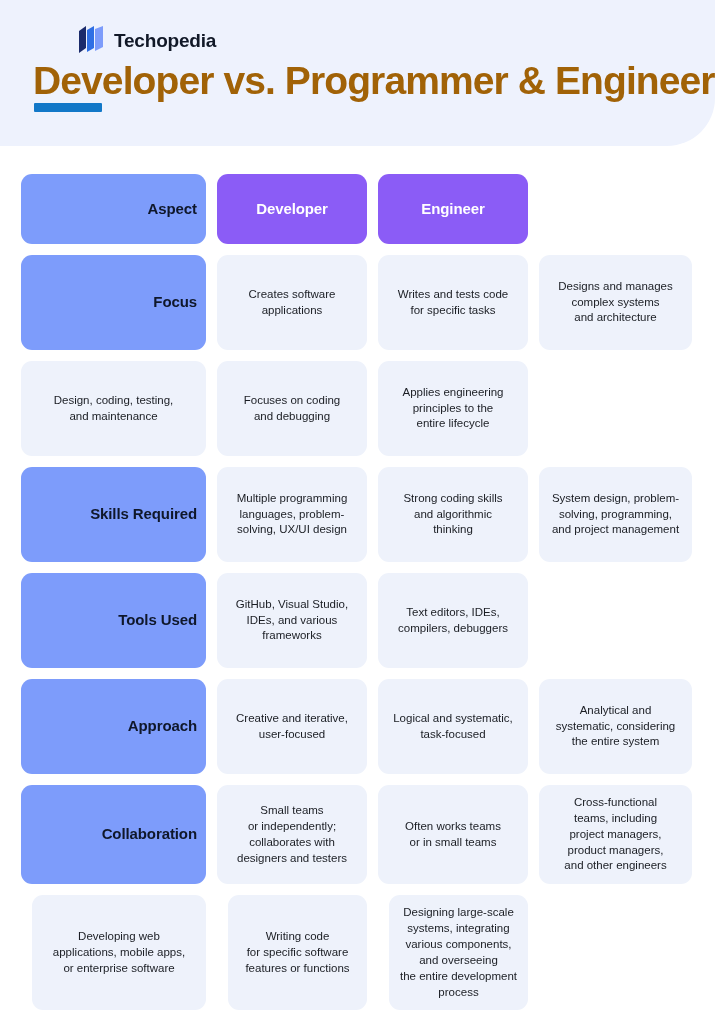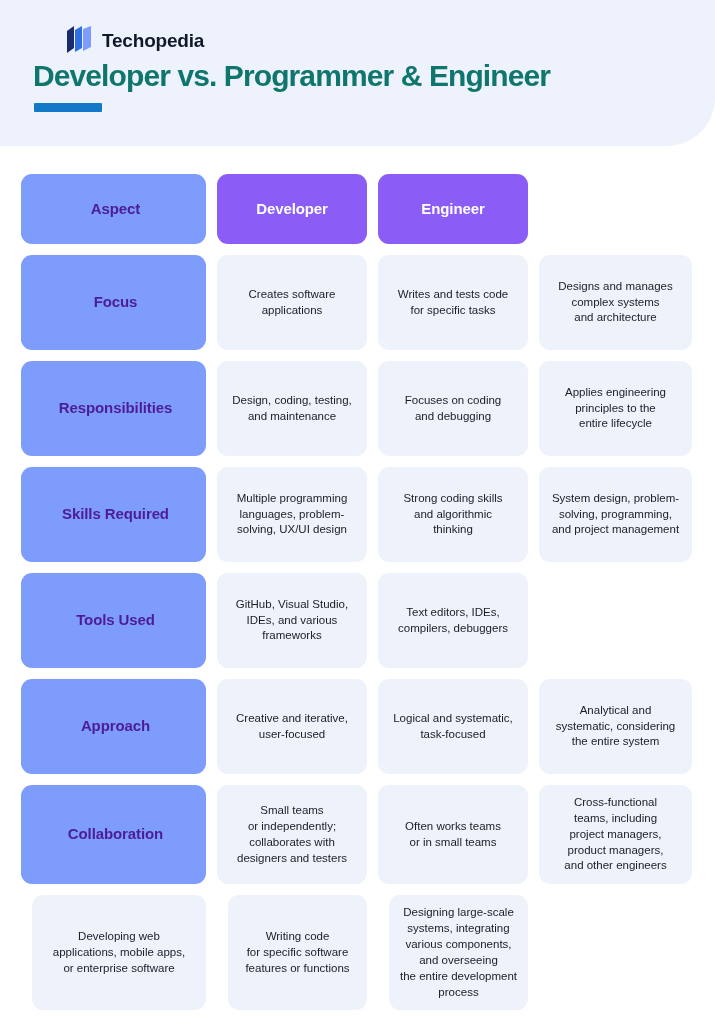--- a/index.html
+++ b/index.html
@@ -26,21 +26,21 @@
     left: 0;
     top: 0;
     width: 715px;
     height: 146px;
     background: #eef2fd;
     border-bottom-right-radius: 48px;
   }
 
   .brand {
     position: absolute;
-    left: 28px;
+    left: 40px;
     top: 26px;
     display: flex;
     align-items: center;
     gap: 9px;
     padding-left: 39px;
   }
 
   .brand-mark {
     width: 26px;
     height: 28px;
@@ -53,24 +53,24 @@
     font-weight: 700;
     letter-spacing: -0.2px;
     color: #111827;
     line-height: 1;
   }
 
   .page-title {
     position: absolute;
     left: 33px;
     top: 60px;
-    font-size: 30px;
+    font-size: 39px;
     font-weight: 700;
     letter-spacing: -0.9px;
-    color: #0f766e;
+    color: #a16207;
     line-height: 1.08;
     white-space: nowrap;
   }
 
   .title-rule {
     position: absolute;
     left: 34px;
     top: 103px;
     width: 68px;
     height: 9px;
@@ -102,25 +102,25 @@
     display: flex;
     align-items: center;
     justify-content: center;
     text-align: center;
     line-height: 1.38;
   }
 
   
   .cell-aspect {
     background: #7d9cfb;
-    color: #4c1d95;
+    color: #0f172a;
     font-size: 15px;
     font-weight: 700;
     letter-spacing: -0.1px;
-    justify-content: center;
+    justify-content: flex-end;
     text-align: left;
     padding-left: 13px;
   }
 
   
   .cell-head {
     background: #8b5cf6;
     color: #ffffff;
     font-size: 15px;
     font-weight: 700;
@@ -195,23 +195,20 @@
 for specific tasks</span>
       </div>
       <div class="cell cell-value">
         <span class="cell-text">Designs and manages
 complex systems
 and architecture</span>
       </div>
     </div>
 
     <div class="table-row row-responsibilities">
-      <div class="cell cell-aspect">
-        <span class="cell-text">Responsibilities</span>
-      </div>
       <div class="cell cell-value">
         <span class="cell-text">Design, coding, testing,
 and maintenance</span>
       </div>
       <div class="cell cell-value">
         <span class="cell-text">Focuses on coding
 and debugging</span>
       </div>
       <div class="cell cell-value">
         <span class="cell-text">Applies engineering

